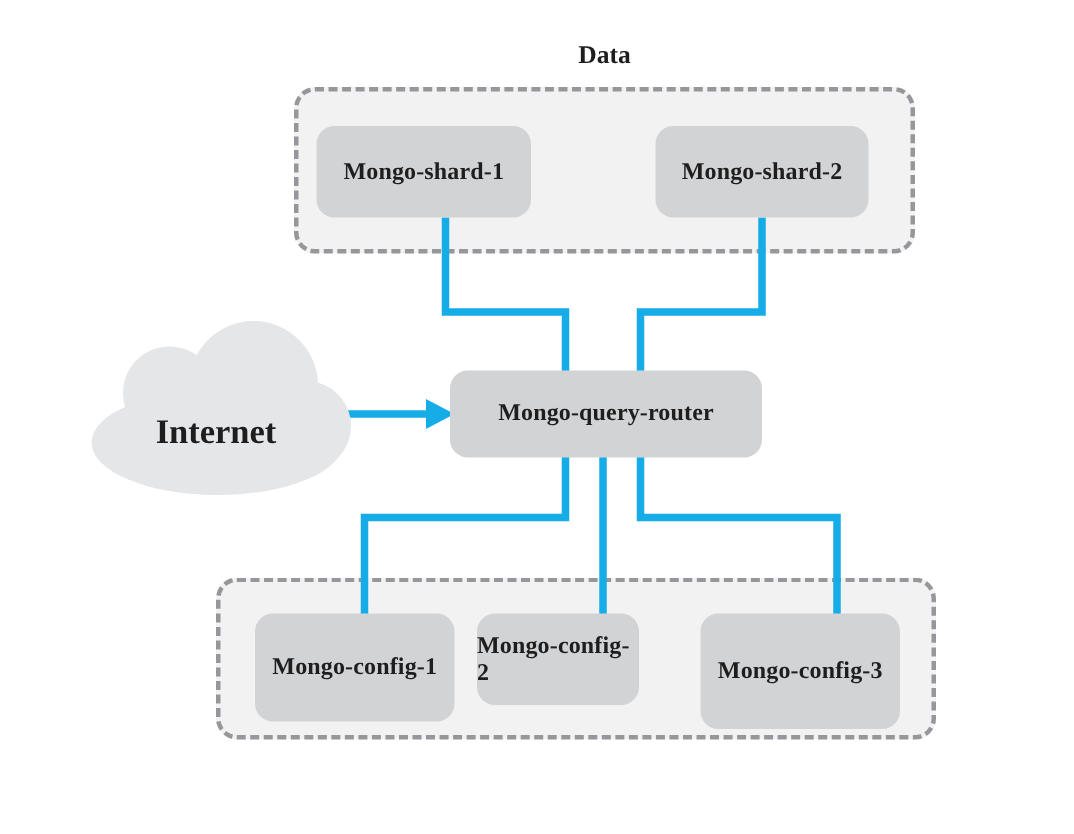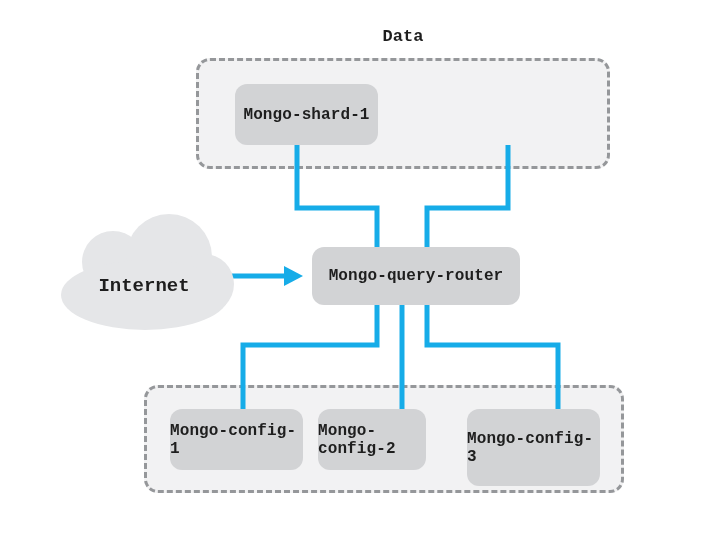--- a/index.html
+++ b/index.html
@@ -9,21 +9,21 @@
     --panel-border:#95979a;
     --cloud-fill:#e5e6e8;
     --text:#1e1e1e;
   }
   html,body{margin:0;padding:0;background:#ffffff;}
   .canvas{
     position:relative;
     width:716px;height:556px;
     background:#ffffff;
     overflow:hidden;
-    font-family:Liberation Mono, monospace;
+    font-family:Liberation Serif, serif;
     color:var(--text);
   }
   .panel{
     position:absolute;
     background:var(--panel-fill);
     border:3px dashed var(--panel-border);
     border-radius:14px;
     box-sizing:border-box;
   }
   .data-panel{left:196px;top:58px;width:414px;height:111px;}
@@ -53,33 +53,33 @@
     background:var(--node-fill);
     border-radius:12px;
     display:flex;
     align-items:center;
     justify-content:center;
     font-size:16px;
     font-weight:700;
     color:var(--text);
     letter-spacing:0.1px;
   }
-  .shard1{left:235px;top:84px;width:143px;height:61px;}
+  .shard1{left:211px;top:84px;width:143px;height:61px;}
   .shard2{left:437px;top:84px;width:142px;height:61px;}
-  .router{left:312px;top:247px;width:208px;height:58px;}
-  .config1{left:170px;top:409px;width:133px;height:61px;}
+  .router{left:300px;top:247px;width:208px;height:58px;}
+  .config1{left:170px;top:409px;width:133px;height:72px;}
   .config2{left:318px;top:409px;width:108px;height:61px;}
   .config3{left:467px;top:409px;width:133px;height:77px;}
   .cloud{position:absolute;left:56px;top:214px;width:180px;height:120px;}
   .cloud svg{position:absolute;left:0;top:0;}
   .cloud-shape{fill:var(--cloud-fill);}
   .cloud-label{
     position:absolute;left:30px;top:61px;width:116px;
     text-align:center;
-    font-size:19px;font-weight:700;color:var(--text);
+    font-size:23px;font-weight:700;color:var(--text);
   }
 </style>
 </head>
 <body>
 
 <div class="canvas">
 
   <div class="group-label data-label">Data</div>
 
   <div class="panel data-panel"></div>
@@ -90,20 +90,23 @@
     <polyline points="508,145 508,208 427,208 427,249"></polyline>
     <polyline points="377,303 377,345 243,345 243,411"></polyline>
     <line x1="402" y1="303" x2="402" y2="411"></line>
     <polyline points="427,303 427,345 558,345 558,411"></polyline>
     <line x1="224" y1="276" x2="286" y2="276"></line>
     <polygon points="284,266 303,276 284,286"></polygon>
   </svg>
 
   <div class="node shard1">
     <span>Mongo-shard-1</span>
+  </div>
+  <div class="node shard2">
+    <span>Mongo-shard-2</span>
   </div>
   <div class="node router">
     <span>Mongo-query-router</span>
   </div>
   <div class="node config1">
     <span>Mongo-config-1</span>
   </div>
   <div class="node config2">
     <span>Mongo-config-2</span>
   </div>

